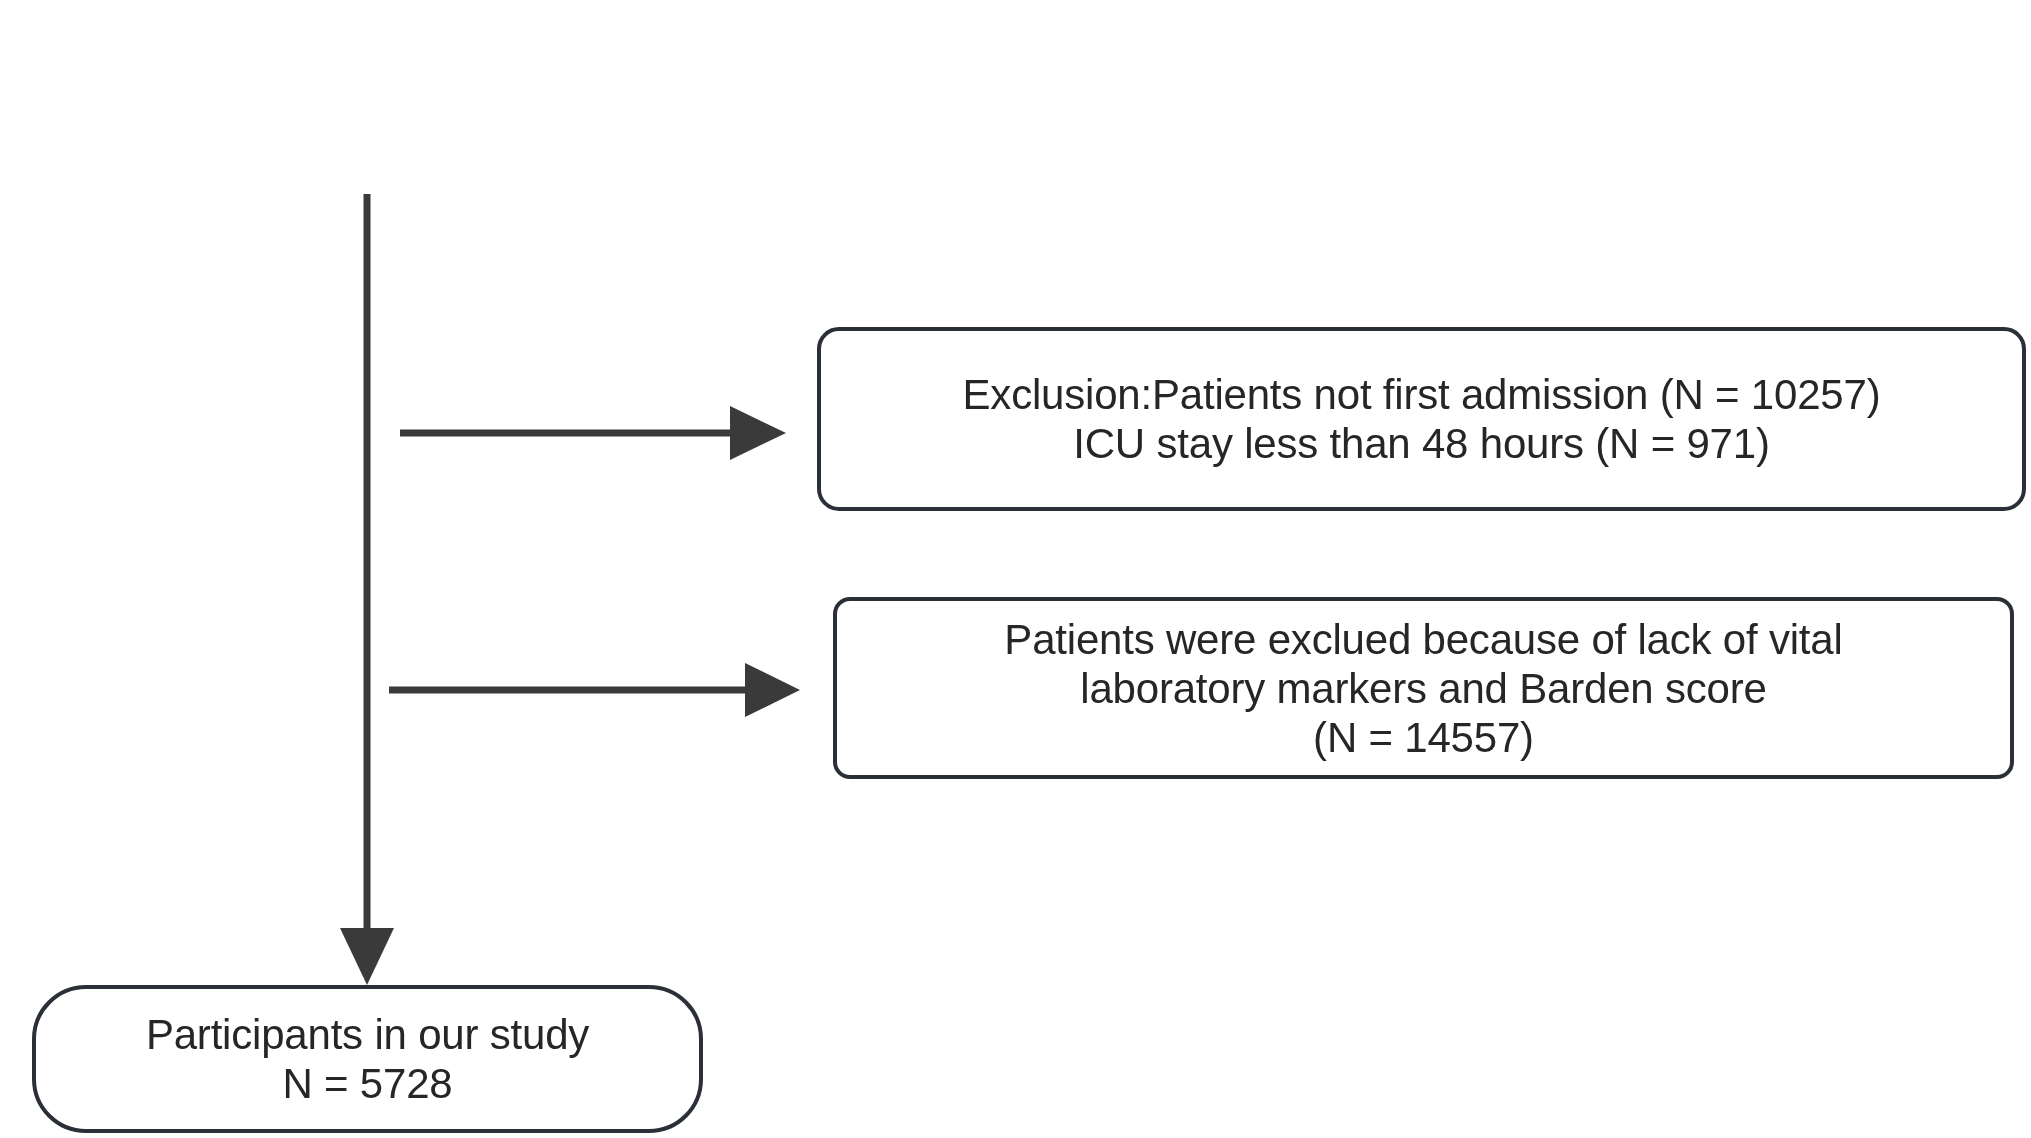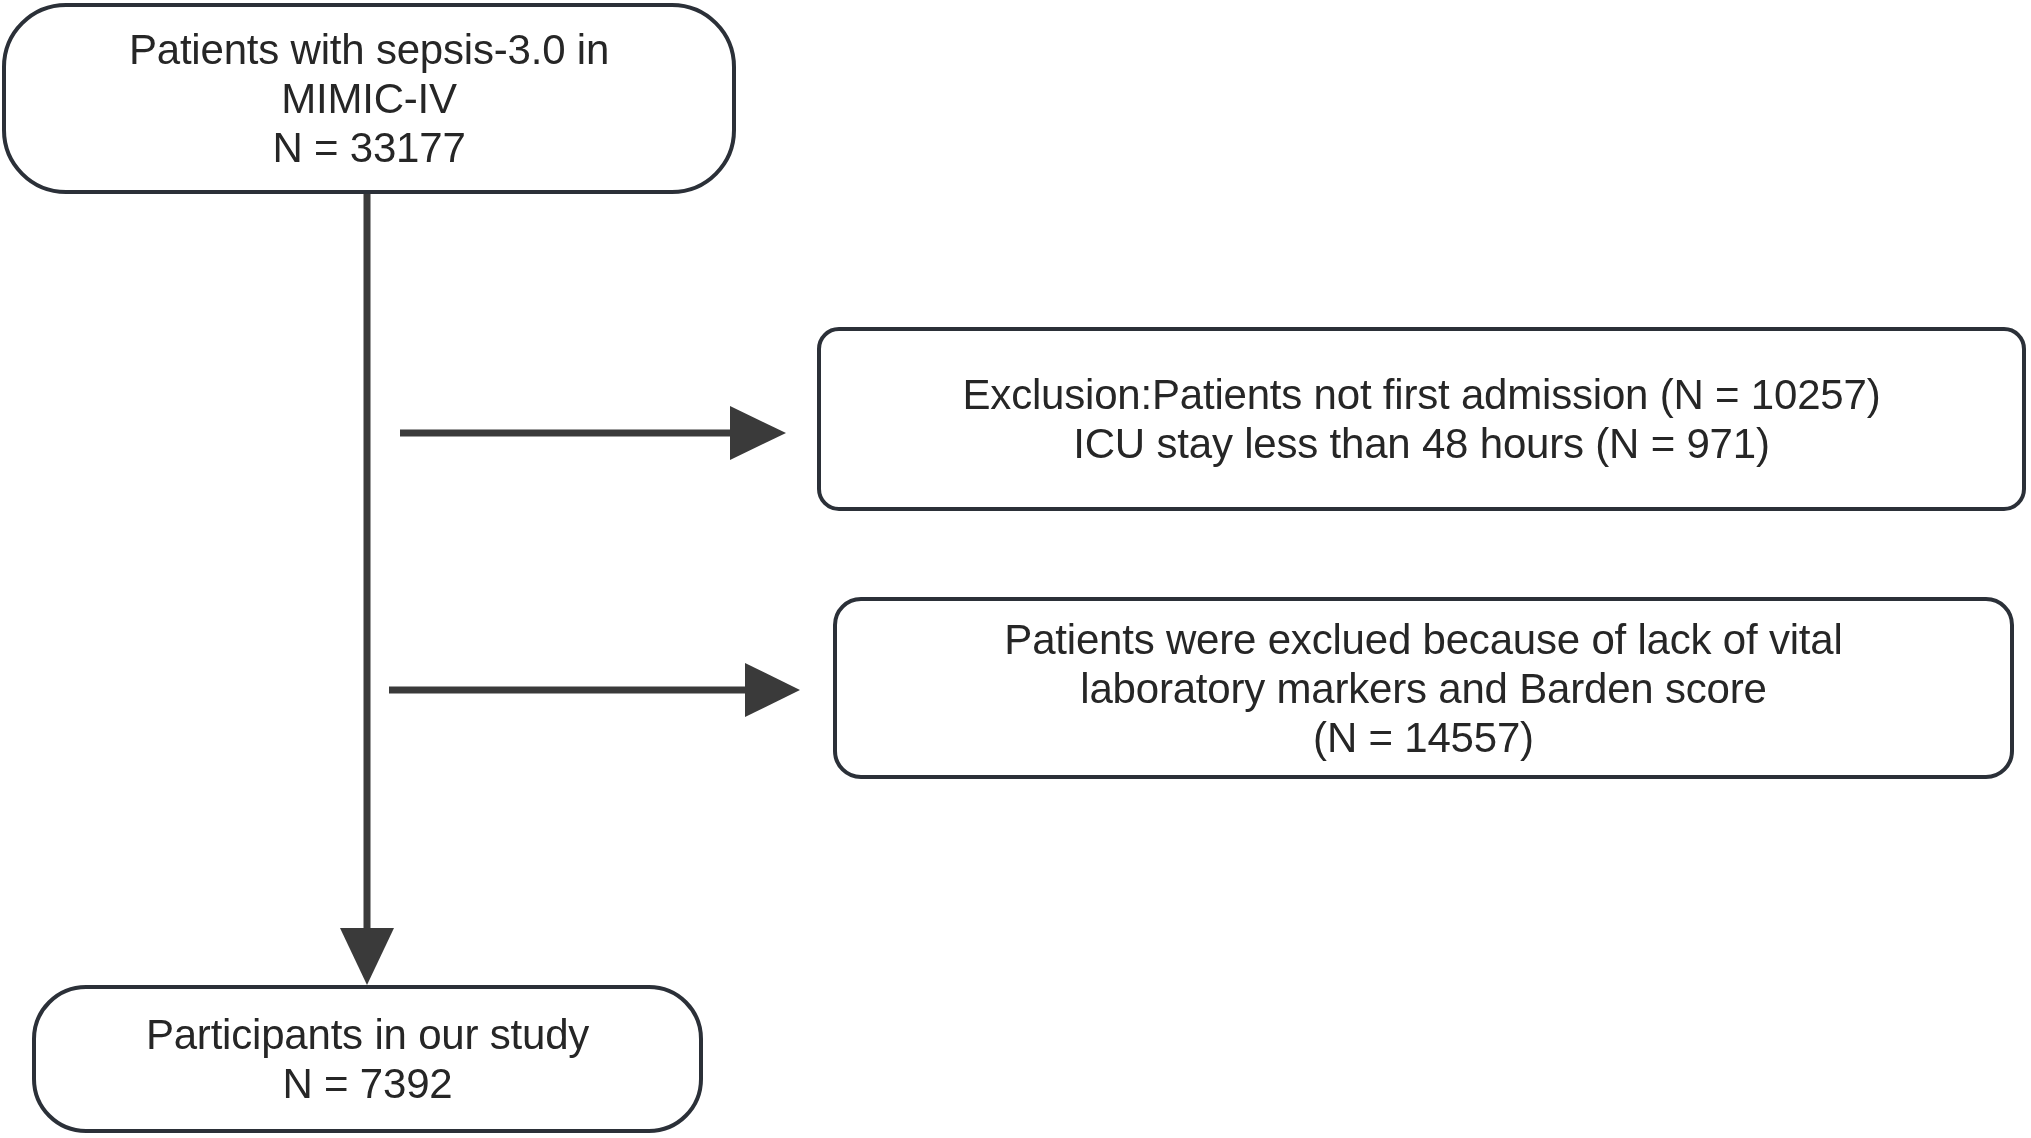--- a/index.html
+++ b/index.html
@@ -57,21 +57,21 @@
     top: 327px;
     width: 1209px;
     height: 184px;
     border-radius: 22px;
   }
   #node-exclusion-2 {
     left: 833px;
     top: 597px;
     width: 1181px;
     height: 182px;
-    border-radius: 28px;
+    border-radius: 17px;
   }
   #node-final {
     left: 32px;
     top: 985px;
     width: 671px;
     height: 148px;
     border-radius: 54px;
   }
 </style>
 </head>
@@ -91,35 +91,30 @@
       <polygon points="786,433 730,406 730,460" fill="#3a3a3a"></polygon>
     </g>
 
     <g>
       <line x1="389" y1="690" x2="757" y2="690" stroke="#3a3a3a" stroke-width="7"></line>
       <polygon points="800,690 745,663 745,717" fill="#3a3a3a"></polygon>
     </g>
 
   </svg>
 
-  <div class="node-box" id="node-source">
-    <div class="node-text">Patients with sepsis-3.0 in
-MIMIC-IV
-N = 33177</div>
-  </div>
 
   <div class="node-box" id="node-exclusion-1">
     <div class="node-text">Exclusion:Patients not first admission (N = 10257)
 ICU stay less than 48 hours (N = 971)</div>
   </div>
 
   <div class="node-box" id="node-exclusion-2">
     <div class="node-text">Patients were exclued because of lack of vital
 laboratory markers and Barden score
 (N = 14557)</div>
   </div>
 
   <div class="node-box" id="node-final">
     <div class="node-text">Participants in our study
-N = 7392</div>
+N = 5728</div>
   </div>
 
 </div>
 
 </body></html>

